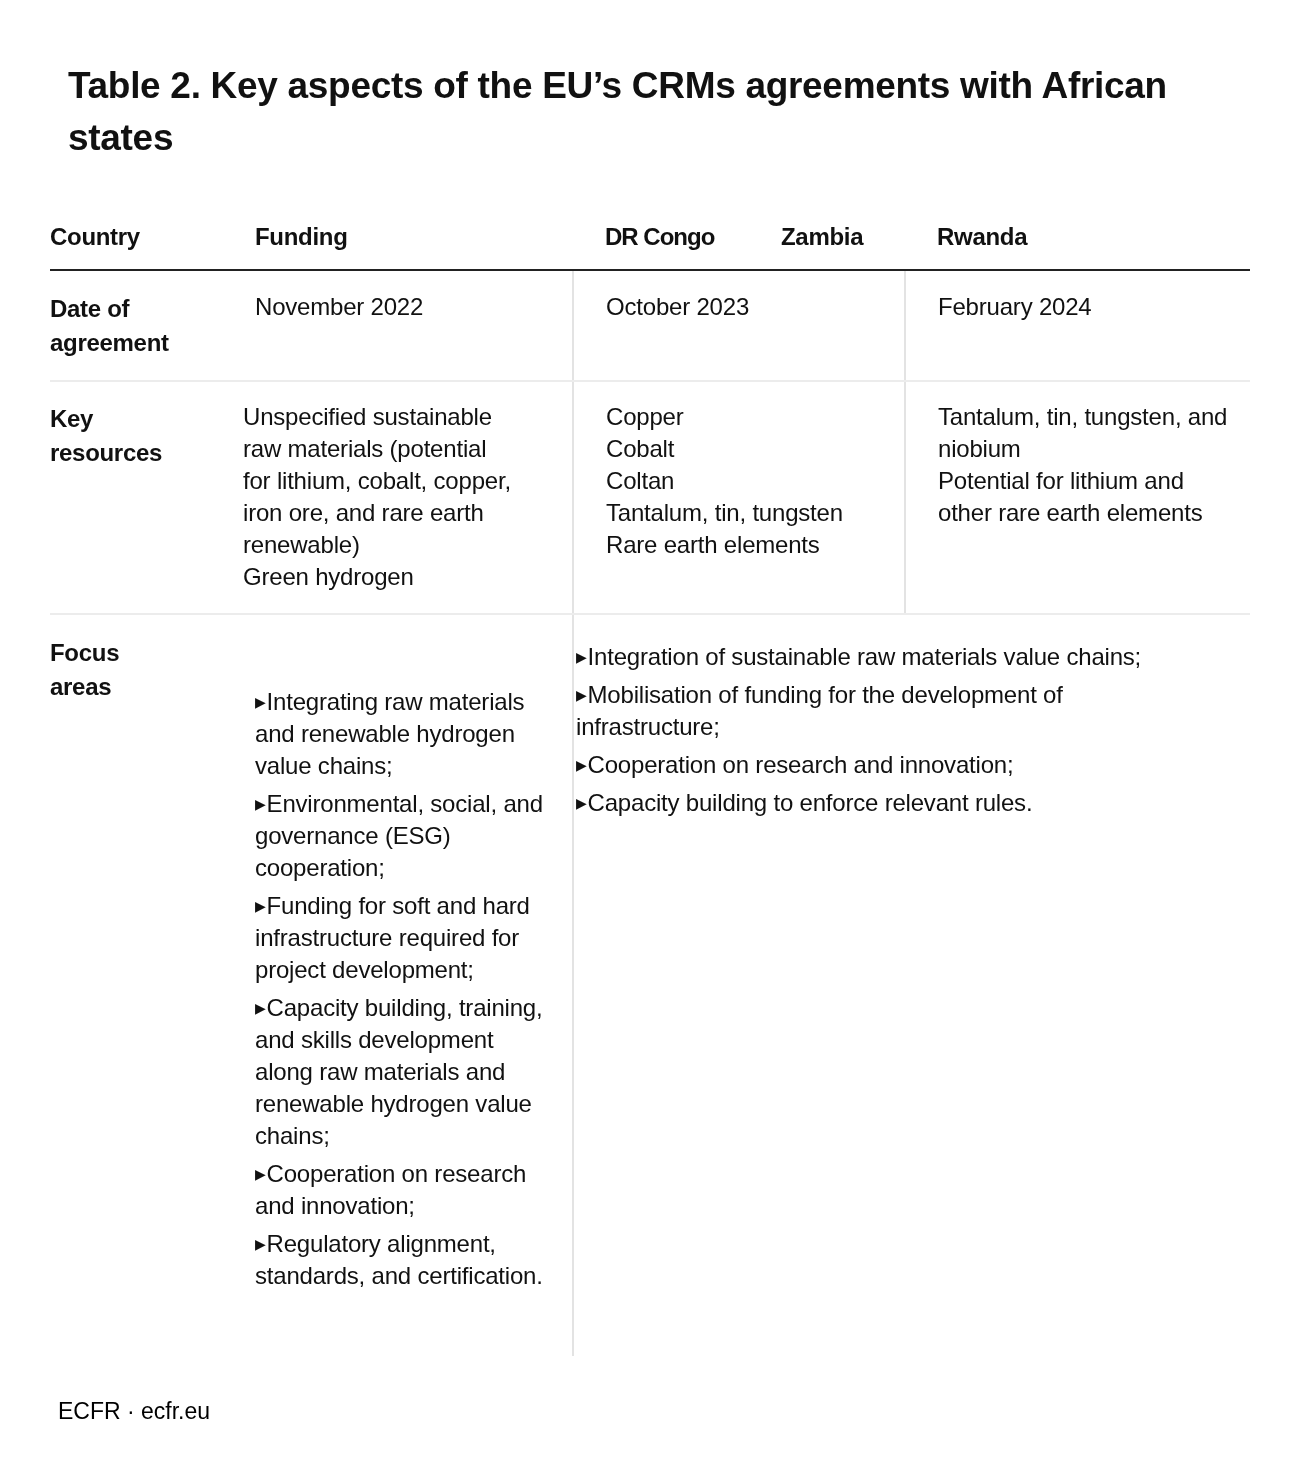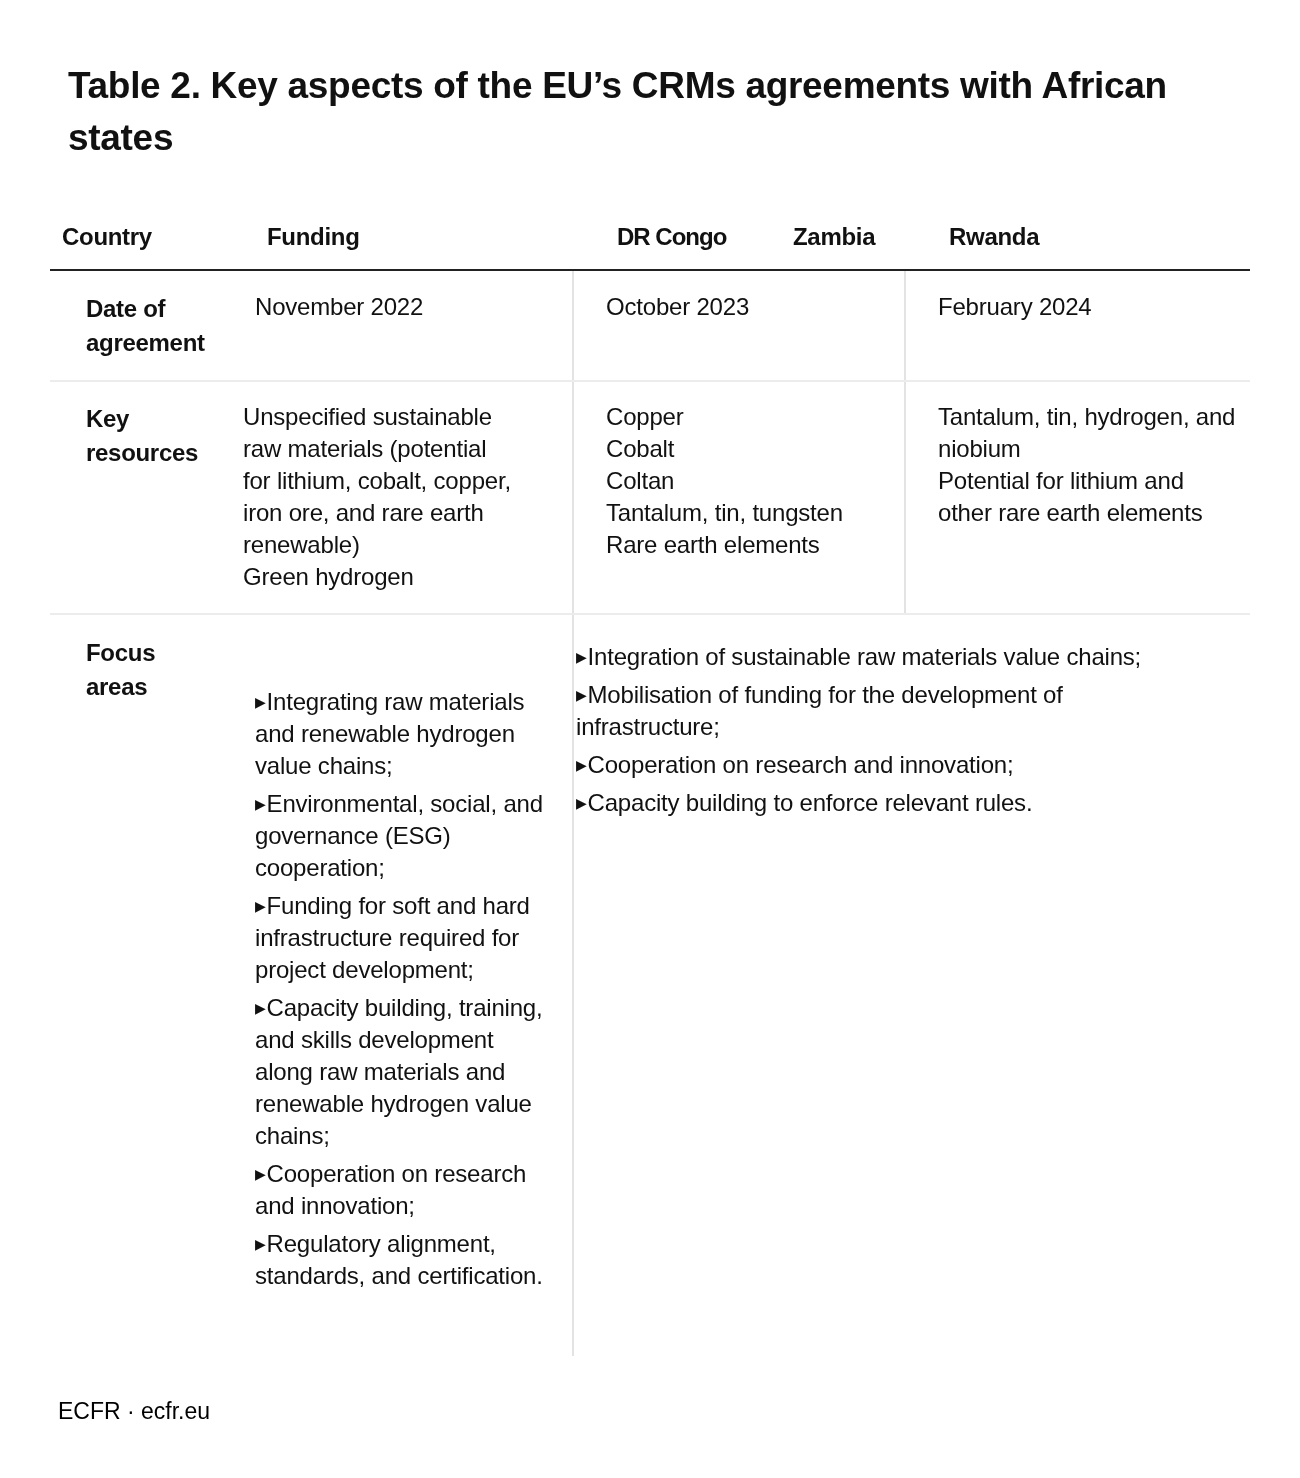--- a/index.html
+++ b/index.html
@@ -8,29 +8,27 @@
     font-family: "Liberation Sans", "DejaVu Sans", sans-serif; color: #111111;
   }
   .title {
     position: absolute; left: 60px; top: 52px; width: 1150px;
     font-size: 37px; font-weight: 700; line-height: 52px; letter-spacing: -0.3px;
     margin: 8px;
   }
   .hdr {
     position: absolute; top: 222px; font-size: 24px; font-weight: 700; line-height: 30px;
     letter-spacing: -0.3px;
-    margin-left: 12px;
   }
   .rule-thick { position: absolute; left: 50px; top: 269px; width: 1200px; height: 2px; background: #222; }
   .rule-light { position: absolute; left: 50px; width: 1200px; height: 2px; background: #ececec; }
   .vline { position: absolute; width: 2px; background: #e3e3e3; }
   .rowlabel {
     position: absolute; left: 50px; width: 180px; font-size: 24px; font-weight: 700; line-height: 34px;
     letter-spacing: -0.3px;
-    margin-left: 36px;
   }
   .cell { position: absolute; font-size: 24px; line-height: 32px; letter-spacing: -0.2px; }
   .cell .line { display: block; white-space: nowrap; }
   .focus { position: absolute; font-size: 24px; line-height: 32px; letter-spacing: -0.2px; }
   .focus .item { display: block; margin-bottom: 6px; }
   .focus .bullet { font-size: 14px; vertical-align: 3px; margin-right: 1px; }
   .footer { position: absolute; left: 58px; top: 1396px; font-size: 23px; line-height: 30px; color: #000000; }
 </style>
 </head>
 <body>
@@ -71,21 +69,21 @@
   <span class="line">Green hydrogen</span>
 </div>
 <div class="cell" style="left:606px; top:401px">
   <span class="line">Copper</span>
   <span class="line">Cobalt</span>
   <span class="line">Coltan</span>
   <span class="line">Tantalum, tin, tungsten</span>
   <span class="line">Rare earth elements</span>
 </div>
 <div class="cell" style="left:938px; top:401px">
-  <span class="line">Tantalum, tin, hydrogen, and</span>
+  <span class="line">Tantalum, tin, tungsten, and</span>
   <span class="line">niobium</span>
   <span class="line">Potential for lithium and</span>
   <span class="line">other rare earth elements</span>
 </div>
 
 <div class="rule-light" style="top:613px"></div>
 
 <div class="rowlabel" style="top:636px">
   <span style="display:block">Focus</span>
   <span style="display:block">areas</span>

